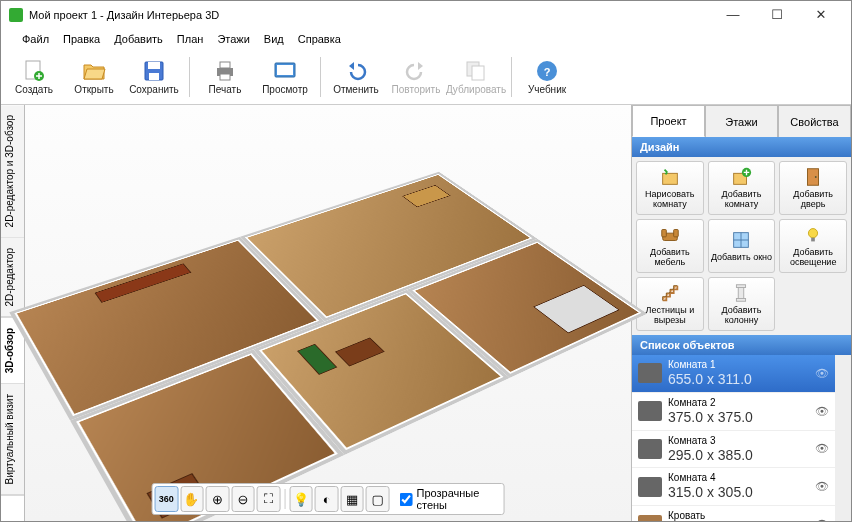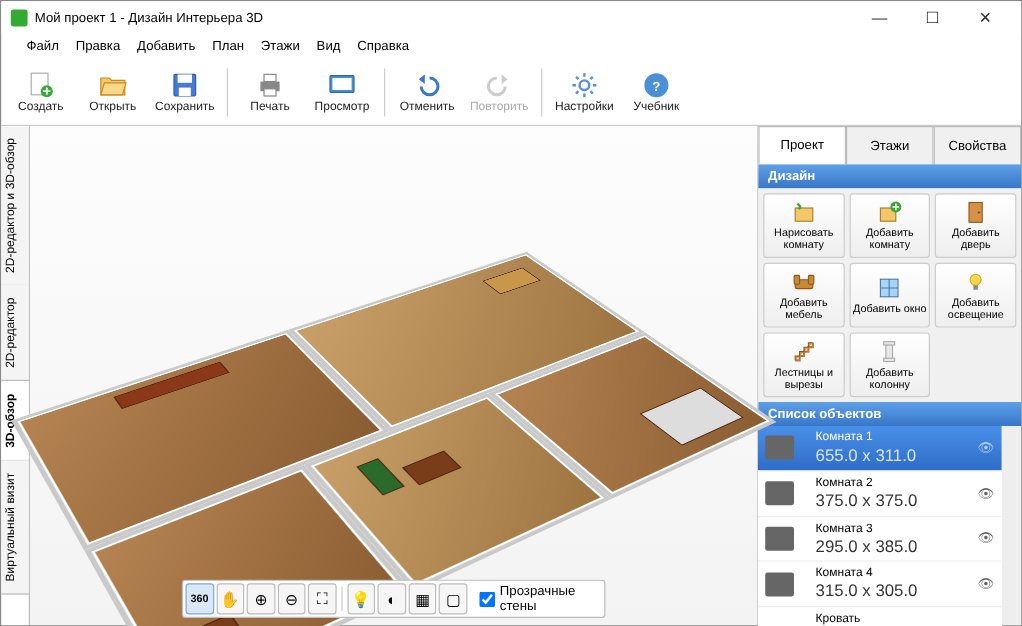--- a/index.html
+++ b/index.html
@@ -13,21 +13,21 @@
 .toolbar{height:56px;display:flex;align-items:center;padding:2px 4px;border-bottom:1px solid #ccc;gap:2px}
 .tb-sep{width:1px;height:40px;background:#ccc;margin:0 4px}
 .tb-btn{display:flex;flex-direction:column;align-items:center;justify-content:center;width:58px;height:50px;border-radius:3px;cursor:pointer}
 .tb-ico{width:24px;height:24px;margin-bottom:2px}
 .tb-lbl{font-size:10px;color:#222;text-align:center;line-height:1}
 .disabled .tb-lbl{color:#aaa}
 .workarea{position:absolute;top:104px;bottom:0;left:0;right:0;display:flex}
 .vtabs{width:24px;display:flex;flex-direction:column;border-right:1px solid #bbb}
 .vtab{flex:0 0 auto;writing-mode:vertical-rl;transform:rotate(180deg);padding:10px 3px;border-top:1px solid #bbb;background:#f4f4f4;cursor:pointer;font-size:10px;text-align:center}
 .vtab.active{background:#fff;font-weight:600}
-.canvas{flex:1;position:relative;background:linear-gradient(#fdfdfd,#f3f3f3);display:flex;align-items:flex-end;justify-content:center}
+.canvas{flex:1;position:relative;background:linear-gradient(#fdfdfd,#f3f3f3);display:flex;align-items:center;justify-content:center}
 .floor{position:relative;width:540px;height:340px;transform:perspective(900px) rotateX(52deg) rotateZ(-32deg);transform-style:preserve-3d}
 .room{position:absolute;border:4px solid #c9c9c9;box-shadow:inset 0 0 0 2px #fff}
 .r1{left:0;top:0;width:260px;height:180px;background:linear-gradient(135deg,#b68452,#8a5d32)}
 .r2{left:260px;top:0;width:280px;height:180px;background:linear-gradient(135deg,#caa06a,#9d7340)}
 .r3{left:0;top:180px;width:180px;height:160px;background:linear-gradient(135deg,#b68452,#8a5d32)}
 .r4{left:180px;top:180px;width:180px;height:160px;background:linear-gradient(135deg,#caa06a,#9d7340)}
 .r5{left:360px;top:180px;width:180px;height:160px;background:linear-gradient(135deg,#b68452,#8a5d32)}
 .furn{position:absolute;background:#7a3d1a;border:1px solid #4a240e}
 .vtoolbar{position:absolute;bottom:6px;left:50%;transform:translateX(-50%);display:flex;align-items:center;gap:2px;background:#fff;border:1px solid #bdbdbd;border-radius:3px;padding:2px}
 .vbtn{width:26px;height:26px;border:1px solid #bbb;border-radius:3px;display:flex;align-items:center;justify-content:center;background:#f6f6f6;cursor:pointer;font-size:13px}
@@ -36,21 +36,21 @@
 .rpanel{width:220px;border-left:1px solid #bbb;display:flex;flex-direction:column;background:#fafafa}
 .rtabs{display:flex;height:32px}
 .rtab{flex:1;border:1px solid #bbb;border-bottom:none;background:#f0f0f0;display:flex;align-items:center;justify-content:center;font-size:11px;cursor:pointer}
 .rtab.active{background:#fff;border-bottom:1px solid #fff}
 .section-h{background:linear-gradient(#5ea0e8,#3876c8);color:#fff;font-weight:600;padding:4px 8px;font-size:11px}
 .grid{display:grid;grid-template-columns:repeat(3,1fr);gap:4px;padding:4px;background:#f0f0f0}
 .gbtn{background:linear-gradient(#fff,#eee);border:1px solid #ccc;border-radius:3px;height:54px;display:flex;flex-direction:column;align-items:center;justify-content:center;cursor:pointer;padding:2px}
 .gico{width:22px;height:22px;margin-bottom:2px}
 .glbl{font-size:9px;text-align:center;line-height:1.1}
 .objlist{flex:1;overflow-y:auto;background:#fff}
-.orow{display:flex;align-items:center;gap:18px;padding:4px 6px;border-bottom:1px solid #eee;cursor:pointer}
+.orow{display:flex;align-items:center;gap:6px;padding:4px 6px;border-bottom:1px solid #eee;cursor:pointer}
 .orow.sel{background:linear-gradient(#4a90e8,#2e6cc8);color:#fff}
 .oico{width:24px;height:20px;background:#888;border-radius:2px;flex-shrink:0}
 .otxt{flex:1;line-height:1.2}
 .otxt .nm{font-size:10px}
 .otxt .dm{font-size:14px;opacity:.8}
 .oeye{width:14px;font-size:11px;opacity:.6}
 .scrollbar{width:16px;background:#eee}
 svg{width:100%;height:100%}
 </style>
 </head>
@@ -122,28 +122,28 @@
         </svg></div>
       <div class="tb-lbl">Отменить</div>
     </div>
     <div class="tb-btn disabled">
       <div class="tb-ico"><svg viewBox="0 0 24 24">
           <path d="M10 6a7 7 0 1 0 7 7" fill="none" stroke="#ccc" stroke-width="2.5"></path>
           <path d="M14 3l5 4-5 4z" fill="#ccc"></path>
         </svg></div>
       <div class="tb-lbl">Повторить</div>
     </div>
+    <div class="tb-btn disabled">
+      <div class="tb-ico"><svg viewBox="0 0 24 24">
+          <rect x="3" y="3" width="12" height="14" fill="#eee" stroke="#ccc"></rect>
+          <rect x="8" y="7" width="12" height="14" fill="#fff" stroke="#ccc"></rect>
+        </svg></div>
+      <div class="tb-lbl">Дублировать</div>
+    </div>
     <div class="tb-sep"></div>
-    <div class="tb-btn">
-      <div class="tb-ico"><svg viewBox="0 0 24 24">
-          <circle cx="12" cy="12" r="4" fill="none" stroke="#5a90d8" stroke-width="2"></circle>
-          <path d="M12 2v3M12 19v3M2 12h3M19 12h3M5 5l2 2M17 17l2 2M5 19l2-2M17 7l2-2" stroke="#5a90d8" stroke-width="2"></path>
-        </svg></div>
-      <div class="tb-lbl">Настройки</div>
-    </div>
     <div class="tb-btn">
       <div class="tb-ico"><svg viewBox="0 0 24 24">
           <circle cx="12" cy="12" r="10" fill="#4a90d8"></circle>
           <text x="12" y="17" text-anchor="middle" fill="#fff" font-size="15" font-weight="bold">?</text>
         </svg></div>
       <div class="tb-lbl">Учебник</div>
     </div>
   </div>
 
 <div class="workarea">

